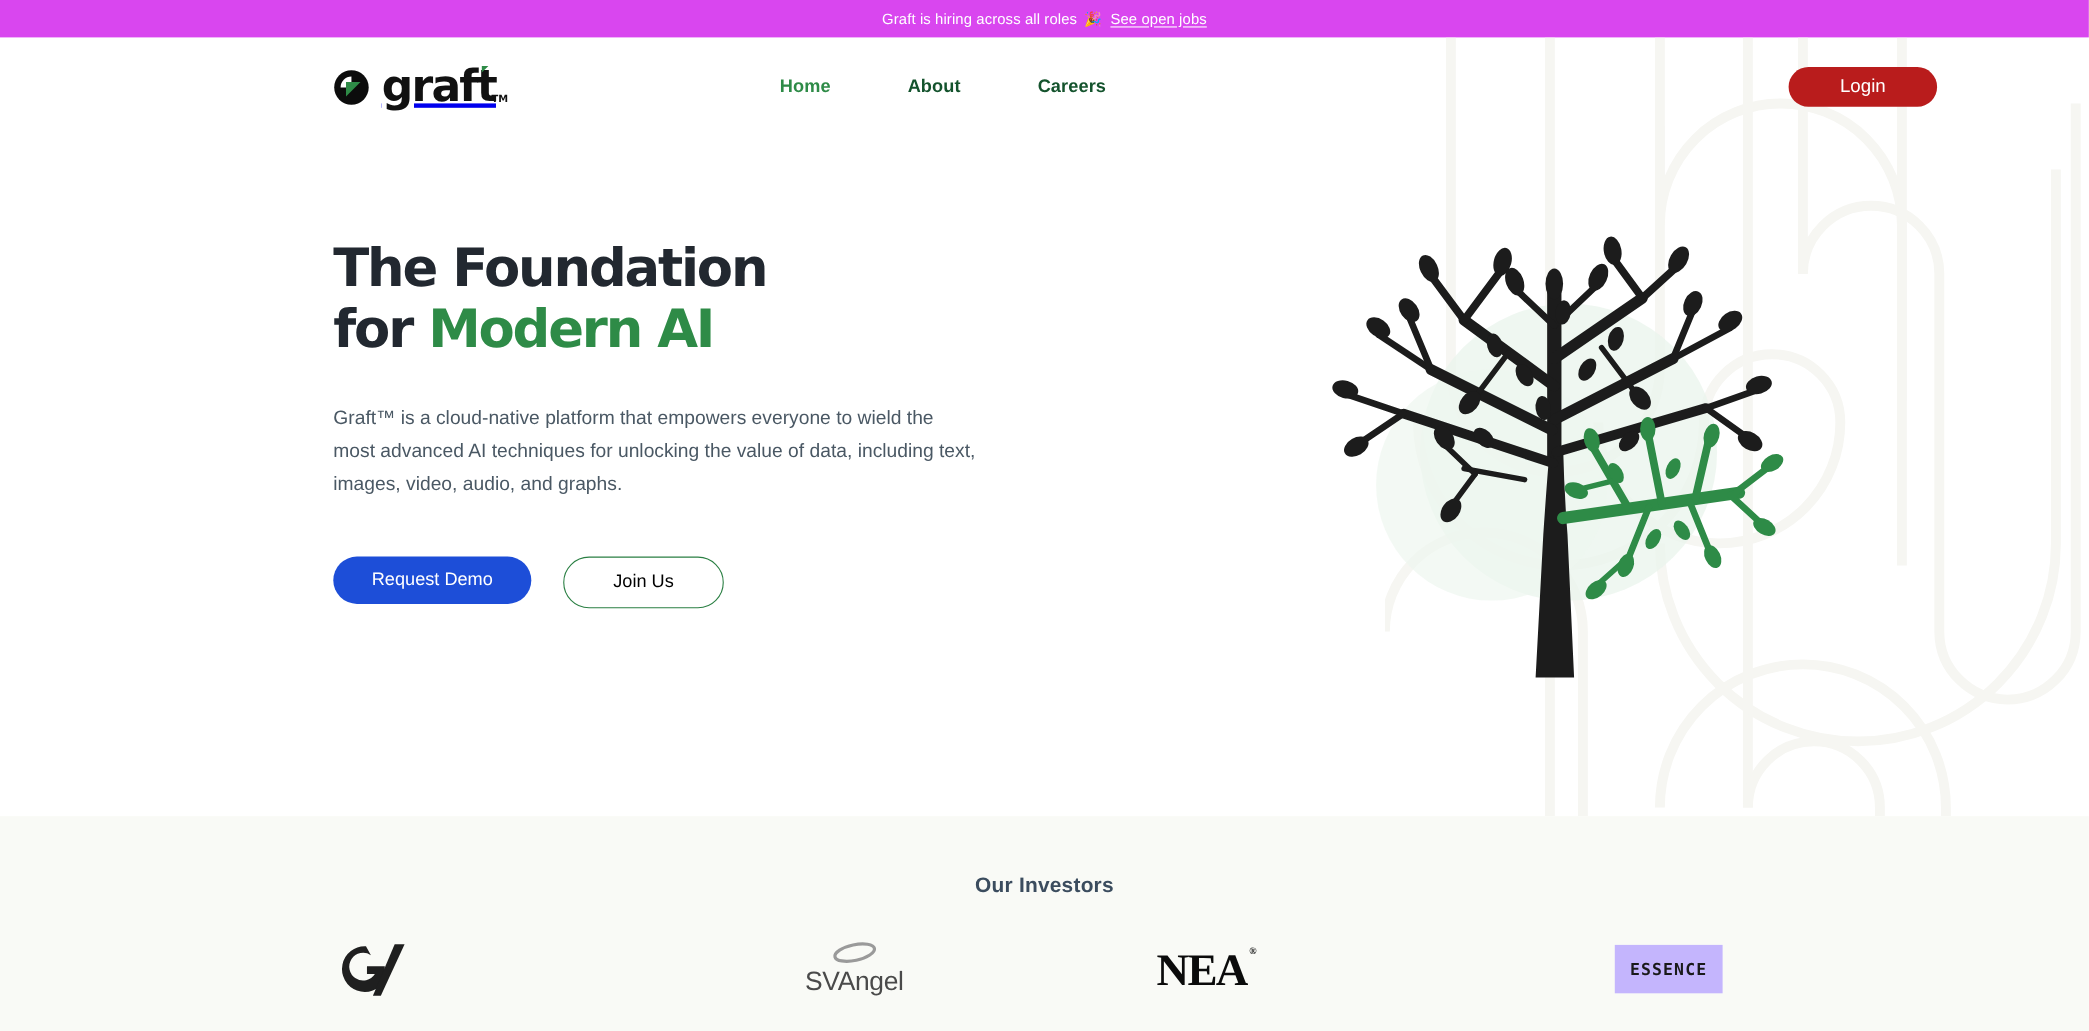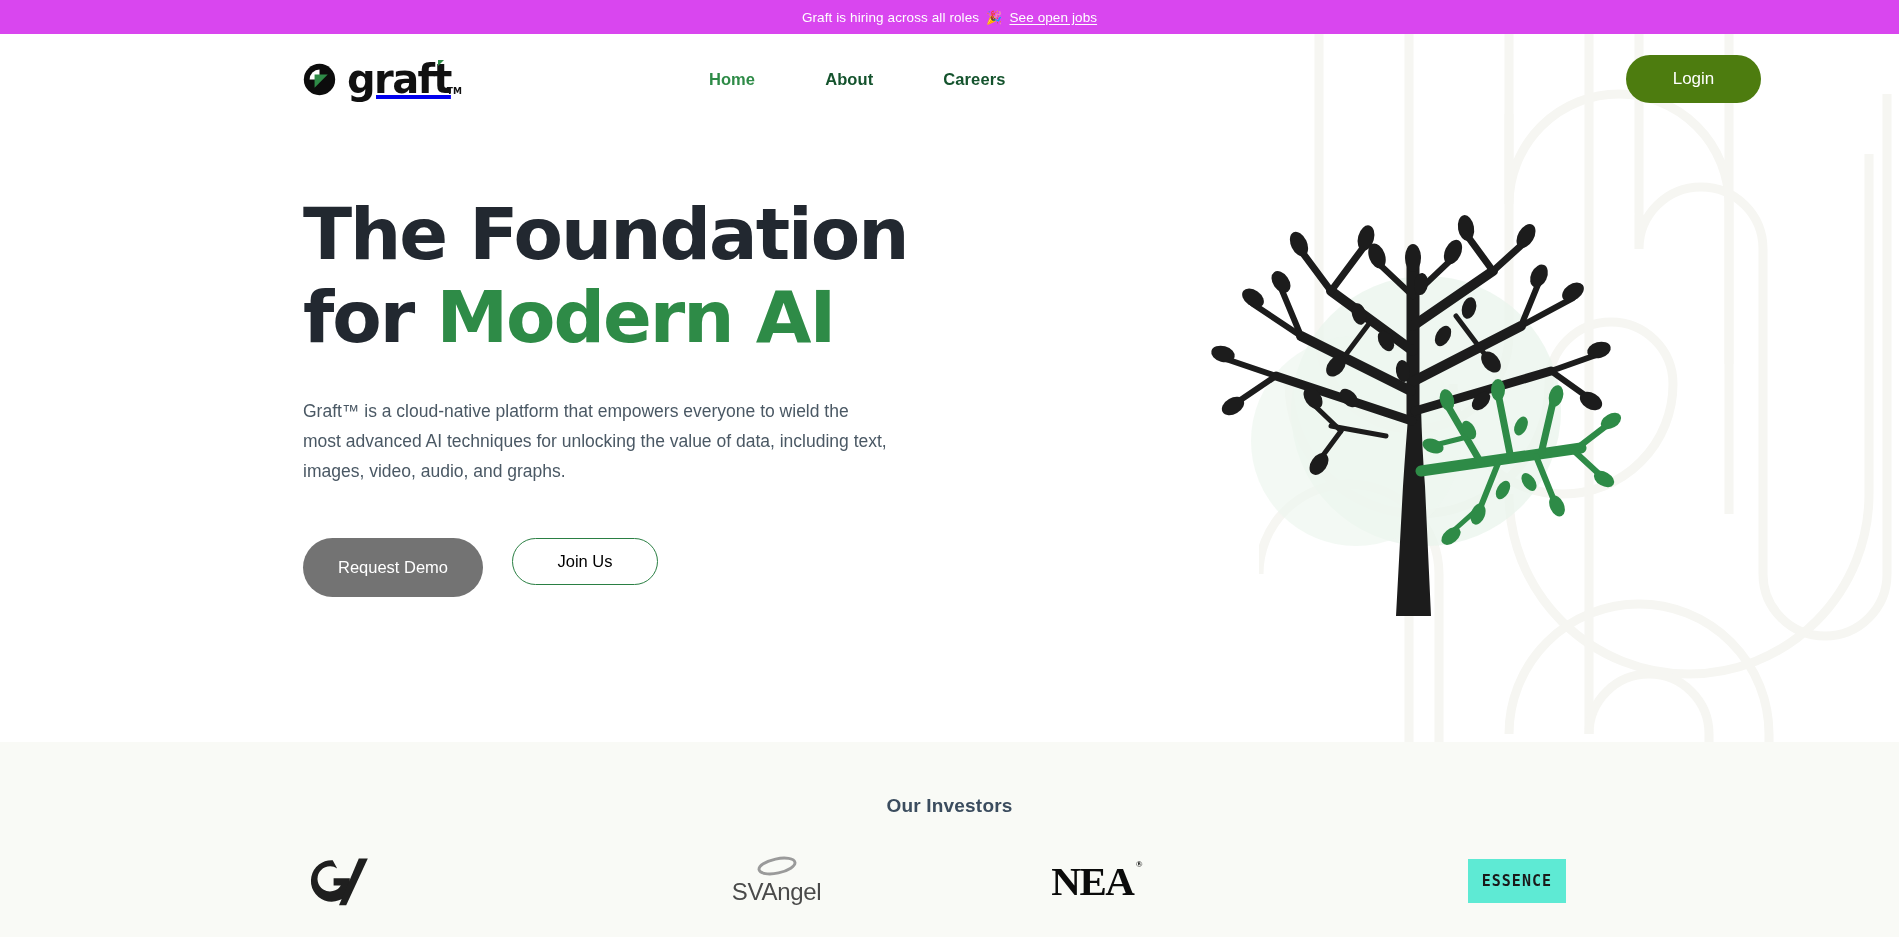--- a/index.html
+++ b/index.html
@@ -67,52 +67,53 @@
     margin-left:258px;
   }
   .nav a{
     font-size:16.5px; font-weight:700; text-decoration:none;
     color:#14532d; letter-spacing:.1px;
   }
   .nav a.active{ color:#2e8b47; }
 
   .login-btn{
     margin-left:auto;
-    background:#4d7c0f; color:#ffffff;
+    background:#b91c1c; color:#ffffff;
     border:none; border-radius:999px;
-    width:135px; height:48px;
+    width:135px; height:36px;
     font-size:17px; font-weight:400;
     font-family:"Liberation Sans", sans-serif;
     cursor:pointer;
     display:flex; align-items:center; justify-content:center;
     margin-right:58px;
   }
 
   
   .hero{
     position:relative; z-index:2;
     display:flex; padding:0 0 0 303px; height:618px;
   }
   .hero-copy{ width:640px; padding-top:69px; }
   .hero-title{
     font-family:"DejaVu Sans", sans-serif;
-    font-size:72px; line-height:1.15;
+    font-size:48px; line-height:1.15;
     font-weight:700; color:#222830;
     letter-spacing:-2px;
+    margin-top:24px;
   }
   .hero-title .accent{ color:#2e8b47; }
   .hero-sub{
     margin-top:37px;
     font-size:17.5px; line-height:30px;
     color:#4a5864; max-width:585px;
   }
   .hero-cta{ margin-top:52px; display:flex; gap:29px; }
   .btn-primary{
-    background:#737373; color:#fff; border:none;
-    border-radius:999px; width:180px; height:59px;
+    background:#1d4ed8; color:#fff; border:none;
+    border-radius:999px; width:180px; height:43px;
     font-size:16.5px; cursor:pointer;
     font-family:"Liberation Sans", sans-serif;
     display:flex; align-items:center; justify-content:center;
   }
   .btn-secondary{
     background:#ffffff; color:#000000;
     border:1.4px solid #2a7f43;
     border-radius:999px; width:146px; height:47px;
     font-size:16.5px; cursor:pointer;
     font-family:"Liberation Sans", sans-serif;
@@ -158,21 +159,21 @@
   .logo-nea{
     font-family:"Liberation Serif", serif;
     font-size:41px; font-weight:700; color:#0b0b0b;
     letter-spacing:-1.5px; position:relative;
   }
   .logo-nea .reg{
     position:absolute; top:2px; right:-9px;
     font-size:9px; letter-spacing:0;
   }
   .logo-essence{
-    background:#5eead4; color:#1a1a1a;
+    background:#c4b5fd; color:#1a1a1a;
     padding:13px 14px;
     font-family:"DejaVu Sans Mono", monospace;
     font-size:15px; font-weight:700; letter-spacing:1px;
   }
 </style>
 </head>
 <body>
 
 <div class="announce">
   <span>Graft is hiring across all roles</span>

